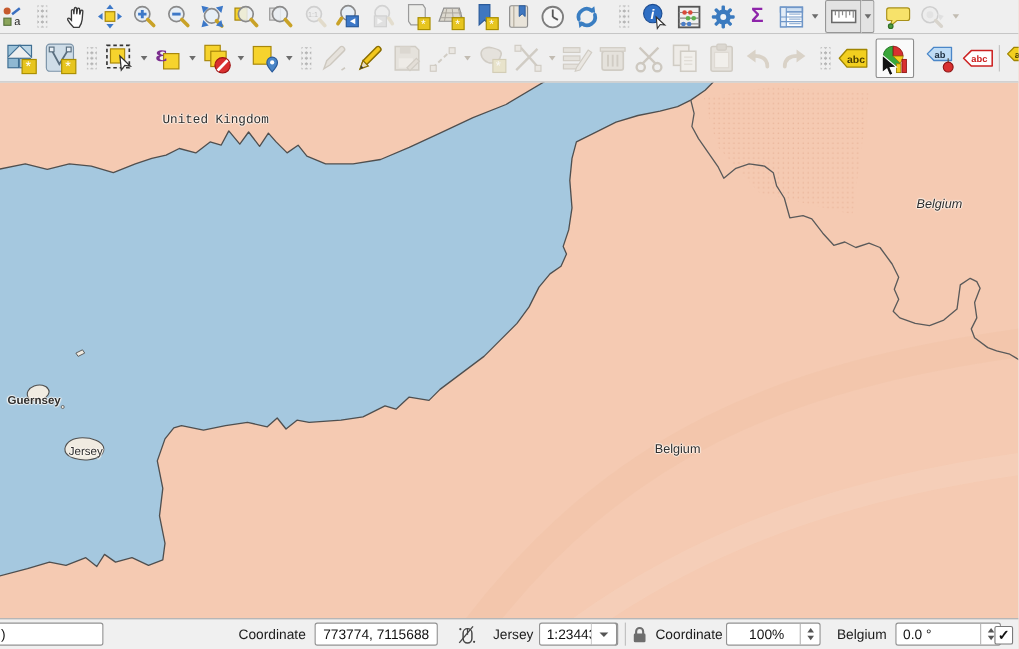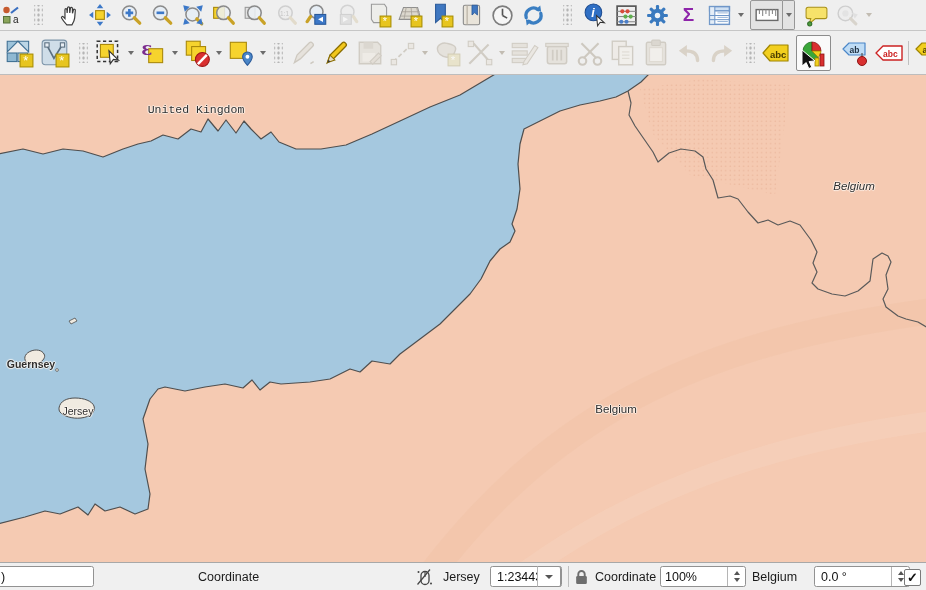--- a/index.html
+++ b/index.html
@@ -20,21 +20,21 @@
   .vline{width:1px;height:24px;background:#c0c0c0;margin:0 3px;flex:0 0 auto;}
   svg{display:block;}
   .icontext{font-family:"Liberation Sans",sans-serif;}
   
   #map{position:absolute;left:0;top:75px;width:926px;height:487px;overflow:hidden;}
   .maplabel{position:absolute;transform:translate(-50%,-50%);font-size:11.5px;color:#2e2e2e;white-space:nowrap;
     text-shadow:1px 0 1px rgba(255,250,244,.85),-1px 0 1px rgba(255,250,244,.85),0 1px 1px rgba(255,250,244,.85),0 -1px 1px rgba(255,250,244,.85);}
   
   #statusbar{position:absolute;left:0;top:562px;width:926px;height:28px;background:#f0f0f0;border-top:1px solid #a8a8a8;font-size:12.5px;color:#1b1b1b;}
   .sb-abs{position:absolute;top:0;height:28px;display:flex;align-items:center;}
-  .sb-label{}
+  .sb-label{justify-content:flex-end;}
   .sb-box{background:#fff;border:1px solid #929292;border-radius:2.5px;height:21px;box-sizing:border-box;display:flex;align-items:center;font-size:12.5px;color:#111;}
   .spincol{margin-left:auto;width:17px;align-self:stretch;border-left:1px solid #b5b5b5;display:flex;flex-direction:column;align-items:center;justify-content:center;gap:3px;}
   .spincol .up{width:0;height:0;border-left:3.5px solid transparent;border-right:3.5px solid transparent;border-bottom:4px solid #555;}
   .spincol .dn{width:0;height:0;border-left:3.5px solid transparent;border-right:3.5px solid transparent;border-top:4px solid #555;}
   #cursor-row2{position:absolute;left:801px;top:19px;z-index:5;}
 </style>
 </head>
 <body>
 
 <div id="row1" class="tbrow">
@@ -484,20 +484,23 @@
   <div class="maplabel" style="font-size: 10.5px; left: 78px; top: 336px; text-align: center;">Jersey</div>
 </div>
 
 <div id="statusbar">
   <div class="sb-box sb-abs" style="left:-10px;top:3px;width:104px;padding-left:10px">
     <span>)</span>
   </div>
   <div class="sb-abs sb-label" style="left:198px;width:80px">
     <span>Coordinate</span>
   </div>
+  <div class="sb-box sb-abs" style="left:286px;top:3px;width:112px;justify-content:center">
+    <span>773774, 7115688</span>
+  </div>
   <div class="sb-abs" style="left:415px">
     <svg width="19" height="19" viewBox="0 0 19 19">
       <rect x="6" y="3.5" width="8" height="13" rx="4" fill="#f2f2f2" stroke="#444" stroke-width="1.3"></rect>
       <line x1="10" y1="3.5" x2="10" y2="9" stroke="#444" stroke-width="1.1"></line>
       <line x1="2.5" y1="16.5" x2="15" y2="1.5" stroke="#444" stroke-width="1.2"></line>
       <circle cx="3.5" cy="4" r="1" fill="#444"></circle>
         <circle cx="16" cy="15.5" r="1" fill="#444"></circle>
     </svg>
   </div>
   <div class="sb-abs sb-label" style="left:443px;width:42px">
@@ -512,21 +515,21 @@
   <div style="position:absolute;left:568px;top:3px;width:1px;height:21px;background:#bdbdbd"></div>
   <div class="sb-abs" style="left:574px">
     <svg width="15" height="16" viewBox="0 0 14 15">
       <path d="M4 7V4.8a3 3 0 0 1 6 0V7" fill="none" stroke="#6e6e6e" stroke-width="1.8"></path>
       <rect x="2" y="6.5" width="10" height="7.5" rx="1.2" fill="#6e6e6e"></rect>
     </svg>
   </div>
   <div class="sb-abs sb-label" style="left:595px;width:62px">
     <span>Coordinate</span>
   </div>
-  <div class="sb-box sb-abs" style="left:660px;top:3px;width:86px;padding-left:4px">
+  <div class="sb-box sb-abs" style="left:660px;top:3px;width:86px;padding-left:20px">
     <span>100%</span>
     <span class="spincol">
         <i class="up"></i>
         <i class="dn"></i>
       </span>
   </div>
   <div class="sb-abs sb-label" style="left:752px;width:54px">
     <span>Belgium</span>
   </div>
   <div class="sb-box sb-abs" style="left:814px;top:3px;width:96px;padding-left:6px">

